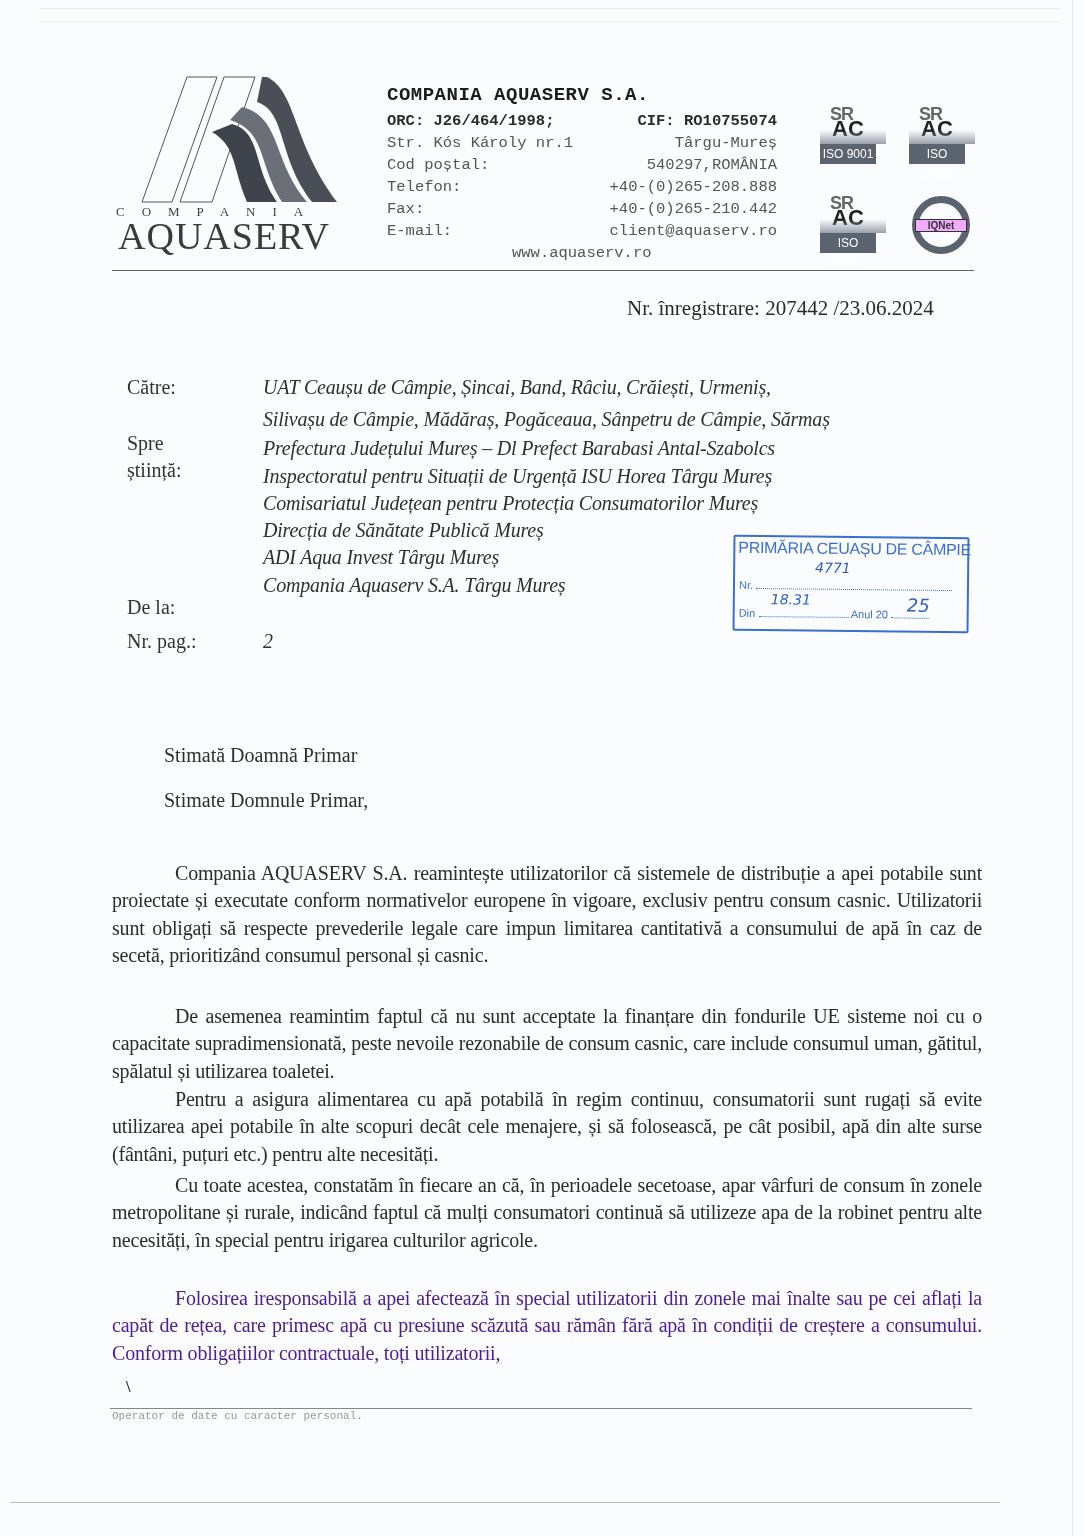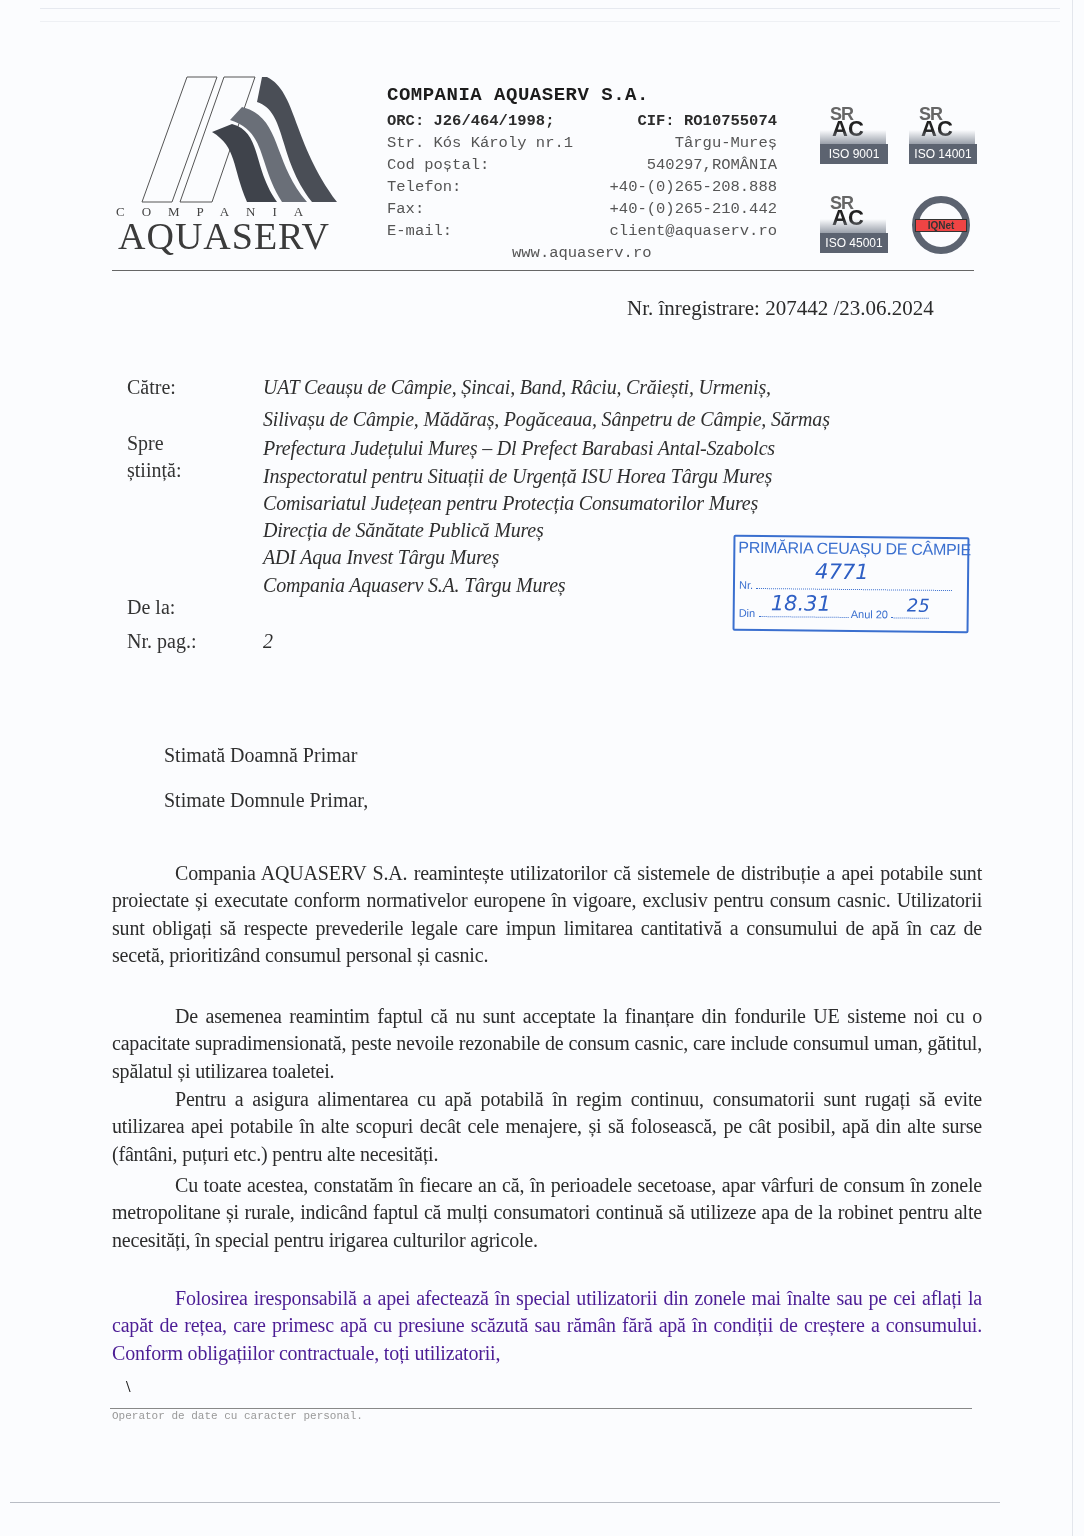--- a/index.html
+++ b/index.html
@@ -22,40 +22,40 @@
     .company-title { left: 387px; top: 84px; font-family: "Liberation Mono", monospace; font-weight: bold; font-size: 19px; color: #1c1c1c; letter-spacing: 0.5px; }
     .mono { font-family: "Liberation Mono", monospace; font-size: 15.5px; color: #555; }
     .mono.bold { font-weight: bold; color: #2b2b2b; }
     .hrow { left: 387px; width: 390px; display: flex; justify-content: space-between; }
     .website { left: 512px; top: 244px; }
 
     
     .cert { width: 66px; height: 60px; }
     .cert .sr { position: absolute; left: 10px; top: 0; font-family: "Liberation Sans", sans-serif; font-size: 18px; color: #666; font-weight: bold; letter-spacing: -1px; }
     .cert .ac { position: absolute; left: 12px; top: 12px; font-family: "Liberation Sans", sans-serif; font-size: 22px; font-weight: bold; color: #222; }
-    .cert .band { position: absolute; left: 0; bottom: 0; width: 68px; height: 20px; background: #5c6370; color: #fff; font-family: "Liberation Sans", sans-serif; font-size: 12px; text-align: center; line-height: 20px; }
+    .cert .band { position: absolute; left: 0; bottom: 0; width: 56px; height: 20px; background: #5c6370; color: #fff; font-family: "Liberation Sans", sans-serif; font-size: 12px; text-align: center; line-height: 20px; }
     .cert .band-top { position: absolute; left: 0; bottom: 20px; width: 66px; height: 14px; background: linear-gradient(#ffffff00, #9aa0aa); }
     .iqnet { width: 58px; height: 58px; border-radius: 50%; border: 7px solid #5c6370; box-sizing: border-box; display: flex; align-items: center; justify-content: center; }
-    .iqnet span { font-family: "Liberation Sans", sans-serif; font-size: 10px; font-weight: bold; color: #333; border: 1px solid #333; padding: 0 12px; background: #ef4444; }
+    .iqnet span { font-family: "Liberation Sans", sans-serif; font-size: 10px; font-weight: bold; color: #333; border: 1px solid #333; padding: 0 12px; background: #f0abfc; }
 
     .rule { height: 1px; background: #666; }
 
     
     .reg { left: 627px; top: 296px; font-size: 21px; color: #2a2a2a; }
 
     
     .lbl { left: 127px; font-size: 20px; color: #333; font-family: Liberation Serif, serif; }
     .val { left: 263px; font-size: 20px; color: #2f2f2f; font-family: "Liberation Serif", serif; white-space: nowrap; letter-spacing: -0.2px; font-style: italic; }
 
     
     .stamp { left: 733px; top: 536px; width: 232px; height: 92px; border: 2px solid #3a6fcf; border-radius: 2px; color: #3a6fcf; font-family: "Liberation Sans", sans-serif; transform: rotate(0.6deg); }
     .stamp .st-title { position: absolute; left: 3px; top: 2px; font-size: 16px; white-space: nowrap; letter-spacing: -0.3px; }
     .stamp .st-row { position: absolute; left: 4px; font-size: 11px; white-space: nowrap; }
     .stamp .dots { display: inline-block; border-bottom: 1px dotted #3a6fcf; }
-    .stamp .hand { position: absolute; font-size: 21px; font-family: "DejaVu Sans", sans-serif; color: #2e5fc4; font-style: italic; }
+    .stamp .hand { position: absolute; font-size: 14px; font-family: "DejaVu Sans", sans-serif; color: #2e5fc4; font-style: italic; }
 
     
     .salute { left: 164px; font-size: 20px; color: #2f2f2f; }
     .para { left: 112px; width: 870px; font-size: 20px; line-height: 27.4px; color: #2c2c2c; text-align: justify; text-indent: 63px; margin: 0; letter-spacing: -0.2px; }
     .para.faint { color: #4c1d95; }
 
     .tick { left: 126px; top: 1378px; font-size: 16px; color: #222; font-weight: bold; }
     .footer-rule { left: 110px; top: 1408px; width: 862px; height: 1px; background: #888; }
     .footer-note { left: 112px; top: 1410px; font-family: Liberation Mono, monospace; font-size: 11px; color: #999; }
   </style>

